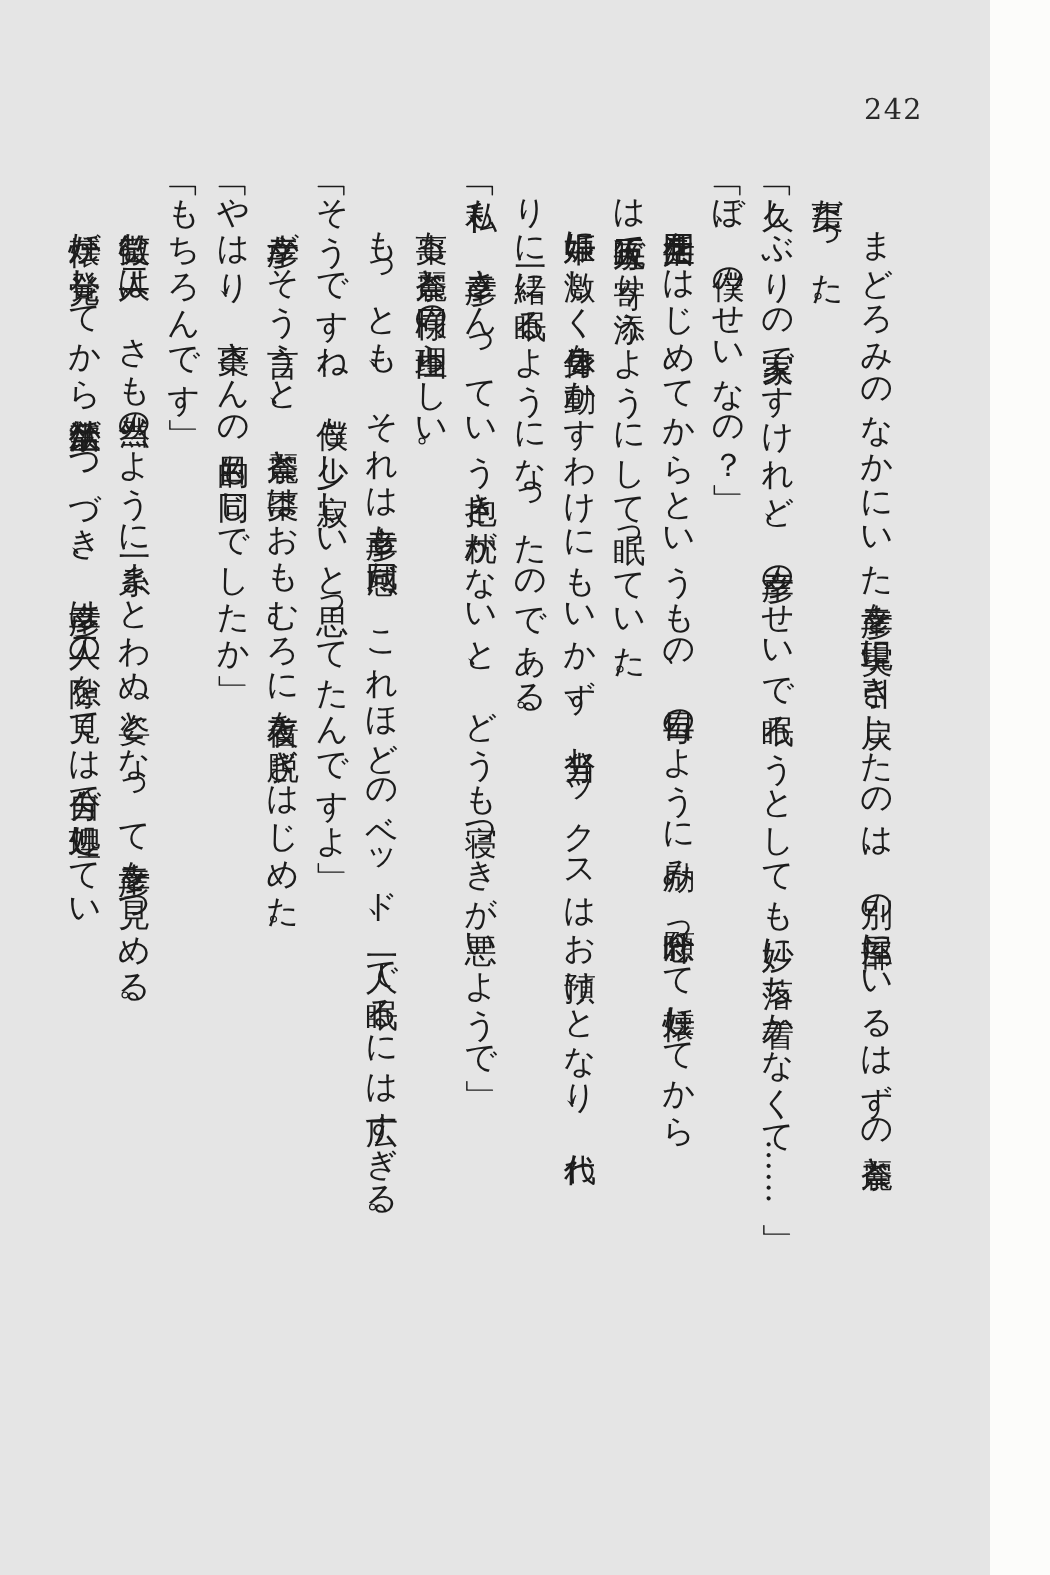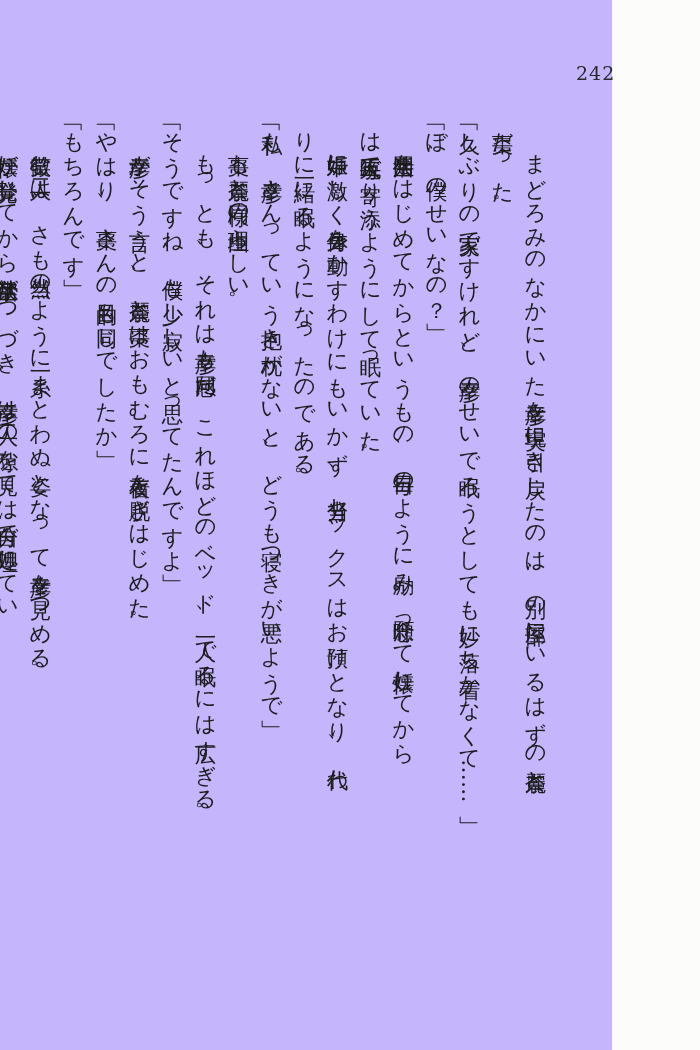--- a/index.html
+++ b/index.html
@@ -5,23 +5,23 @@
   html, body {
     margin: 0;
     padding: 0;
     width: 700px;
     height: 1050px;
     background: #fcfcfa;
     overflow: hidden;
   }
   .page {
     position: relative;
-    width: 612px;
+    width: 660px;
     height: 1050px;
-    background: #c4b5fd;
+    background: #e5e5e5;
     font-family: "DejaVu Serif", "Liberation Serif", serif;
   }
   .page-number {
     position: absolute;
     top: 62px;
     left: 576px;
     font-size: 19px;
     letter-spacing: 1px;
     color: #2a2a2a;
   }

